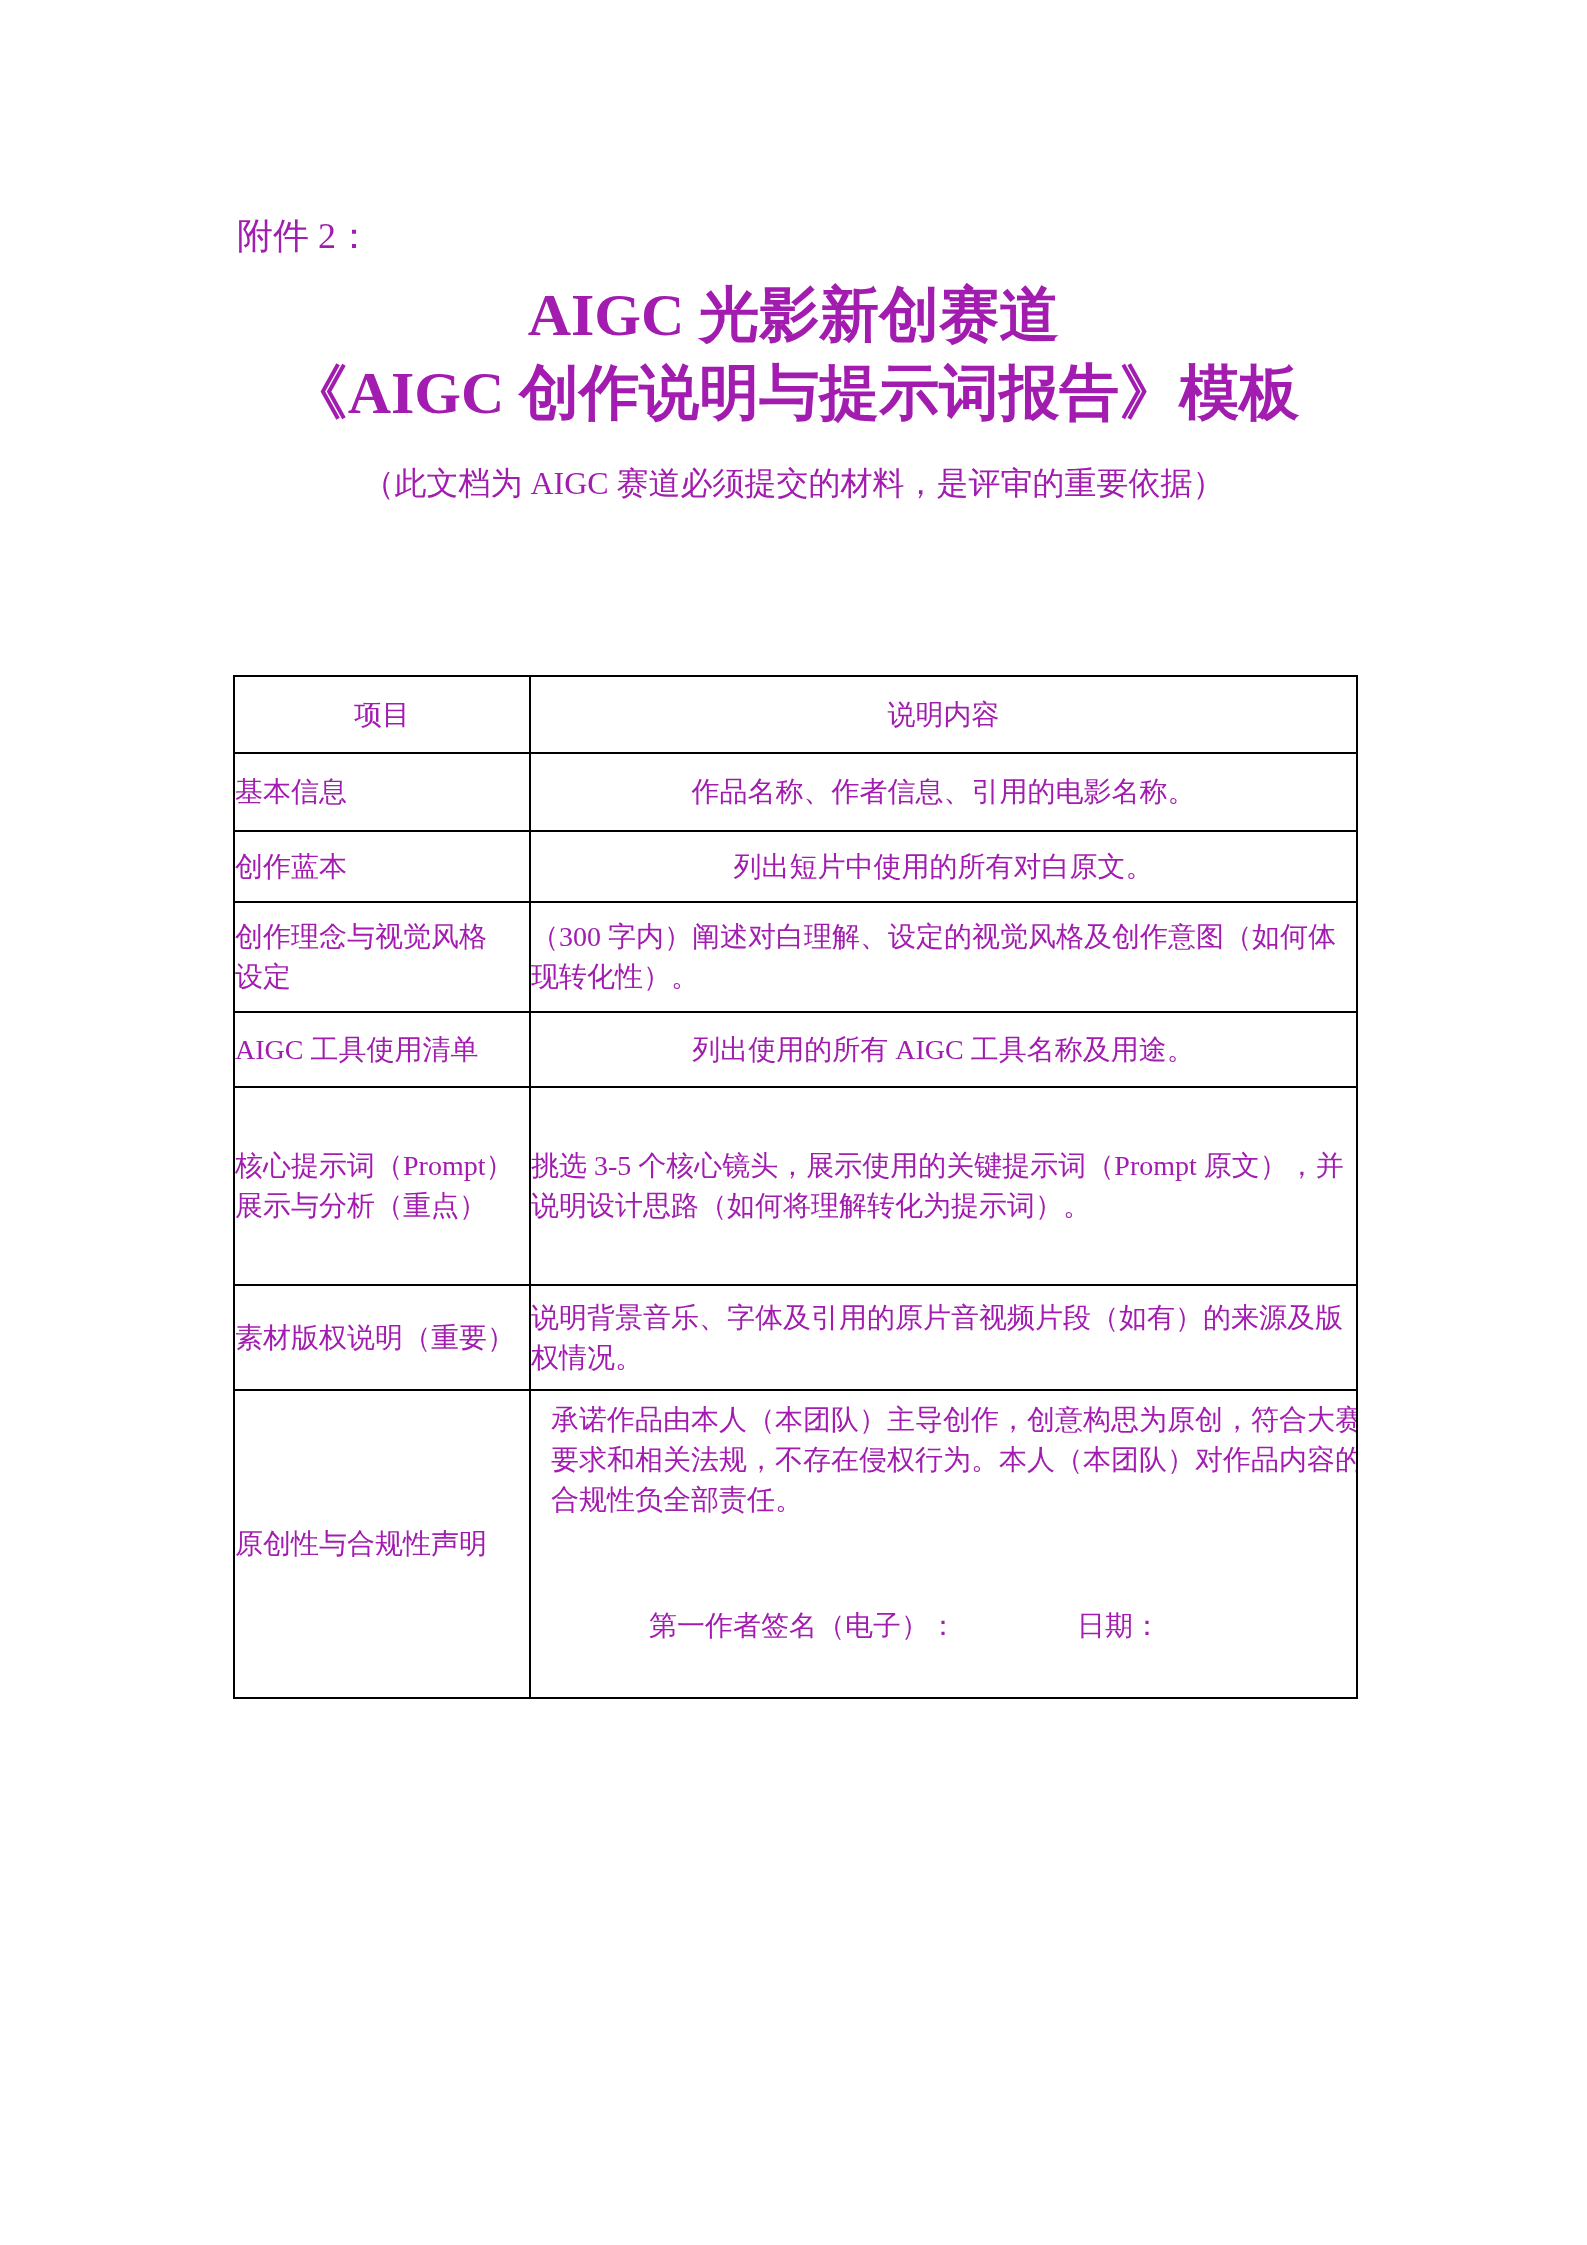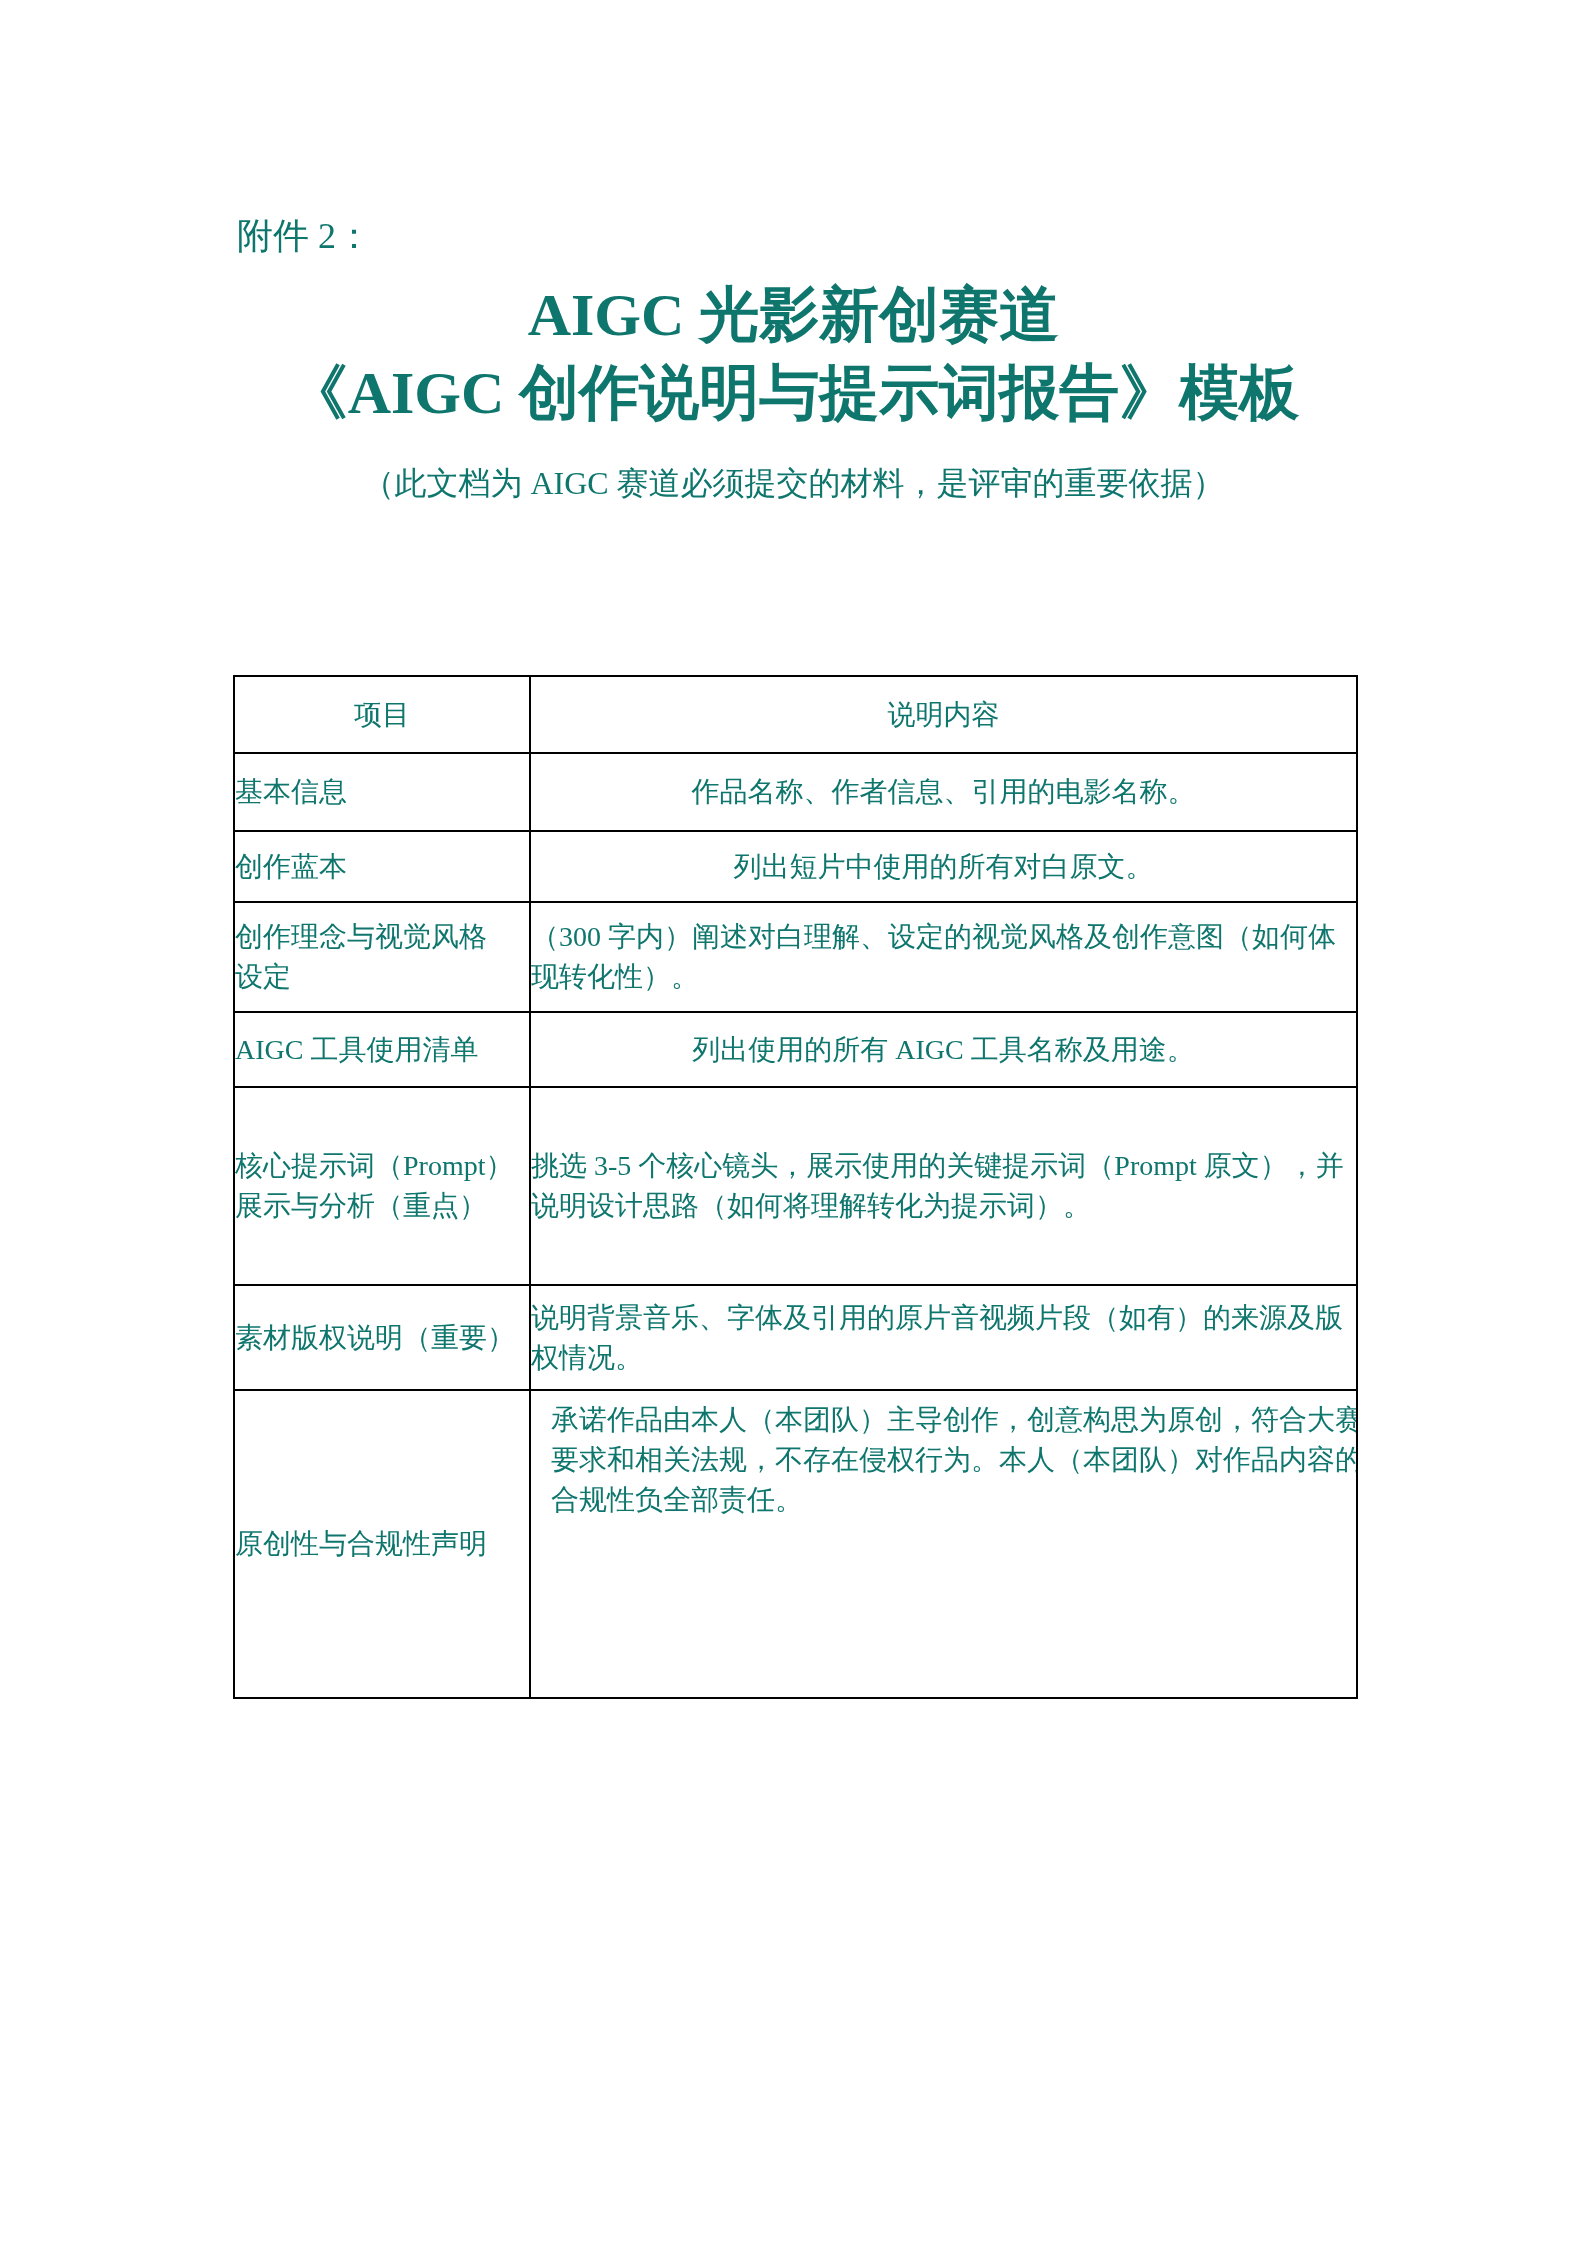--- a/index.html
+++ b/index.html
@@ -5,21 +5,21 @@
   html, body {
     margin: 0;
     padding: 0;
     background: #ffffff;
   }
   .page {
     position: relative;
     width: 1587px;
     height: 2245px;
     background: #ffffff;
-    color: #0f766e;
+    color: #a21caf;
     font-family: "Liberation Serif", "DejaVu Serif", serif;
     overflow: hidden;
   }
   .attachment-label {
     position: absolute;
     left: 237px;
     top: 214px;
     font-size: 36px;
     line-height: 44px;
     white-space: pre;
@@ -94,21 +94,21 @@
     padding-left: 20px;
     padding-right: 4px;
     white-space: pre;
   }
   td.c2-declare {
     text-align: left;
     vertical-align: top;
   }
   .declare-inner {
     display: flex;
-    flex-direction: row;
+    flex-direction: column;
     justify-content: space-between;
     height: 304px;
     box-sizing: border-box;
     padding: 8px 4px 10px 20px;
   }
   .declare-text { white-space: pre; }
   .sign-line { white-space: pre; }
   .sign-line .date-label { margin-left: 120px; }
 </style>
 </head>

